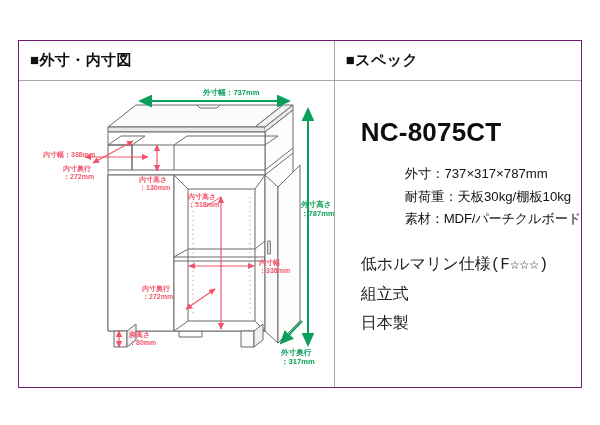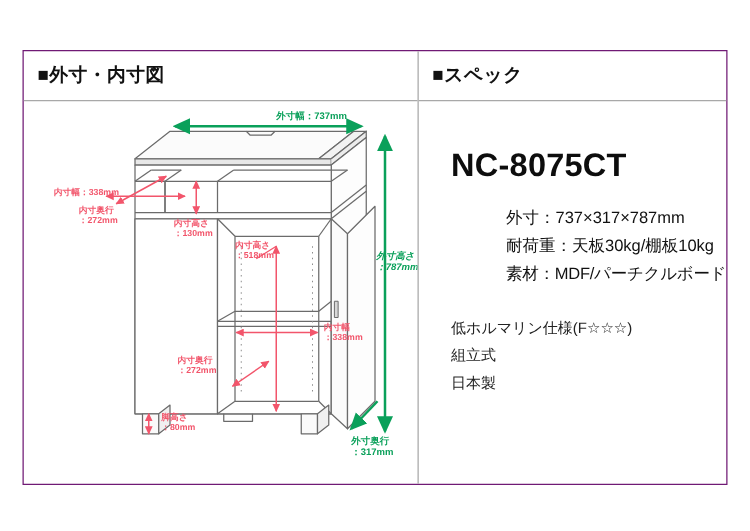--- a/index.html
+++ b/index.html
@@ -80,24 +80,25 @@
     white-space: nowrap;
     margin-left: 44px;
   }
   .spec-line.small-kana {
     letter-spacing: -0.2px;
   }
   .spec-gap {
     height: 20px;
   }
   .spec-note {
-    font-size: 12px;
+    font-size: 16px;
     line-height: 1.85;
     color: #222;
     white-space: nowrap;
+    font-family: Liberation Mono, monospace;
   }
 
   
   .drawing {
     position: absolute;
     left: 0;
     top: 0;
     width: 341px;
     height: 307px;
   }
@@ -240,23 +241,23 @@
             <line x1="202" y1="116" x2="186" y2="126" stroke-width="1"></line>
 
             <line x1="170" y1="185" x2="235" y2="185" marker-start="url(#rArrowS)" marker-end="url(#rArrow)"></line>
 
             <line x1="167" y1="228" x2="196" y2="208" marker-start="url(#rArrowS)" marker-end="url(#rArrow)"></line>
 
             <line x1="100" y1="250" x2="100" y2="266" marker-start="url(#rArrowS)" marker-end="url(#rArrow)"></line>
           </g>
         </svg>
 
-        <div class="lbl lbl-green" style="left:162px; top:8px;padding-left:40px;">外寸幅：737mm</div>
-
-        <div class="lbl lbl-green" style="left:282px; top:120px;font-style:italic;">
+        <div class="lbl lbl-green" style="left:144px; top:8px;padding-left:40px;">外寸幅：737mm</div>
+
+        <div class="lbl lbl-green" style="left:282px; top:120px;">
           <div>外寸高さ</div>
           <div>：787mm</div>
         </div>
 
         <div class="lbl lbl-green" style="left:262px; top:268px;">
           <div>外寸奥行</div>
           <div>：317mm</div>
         </div>
 
         <div class="lbl lbl-red" style="left:24px; top:70px;">内寸幅：338mm</div>

